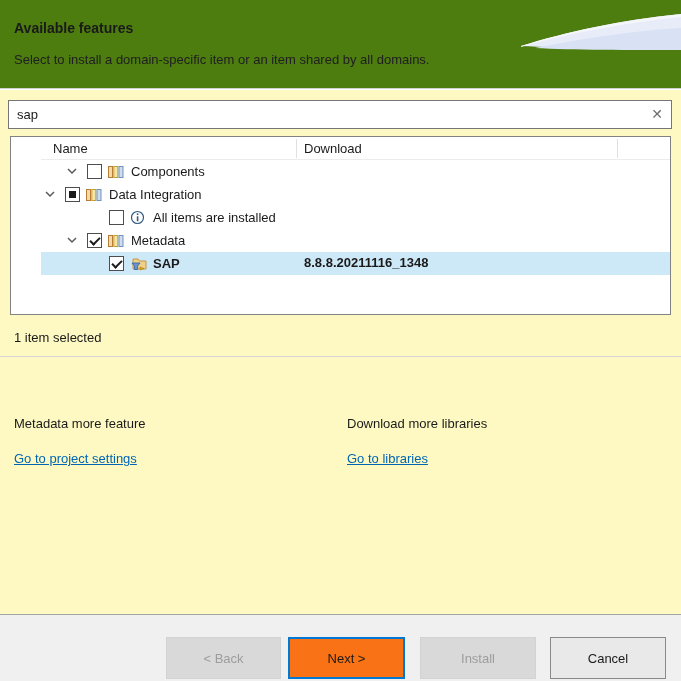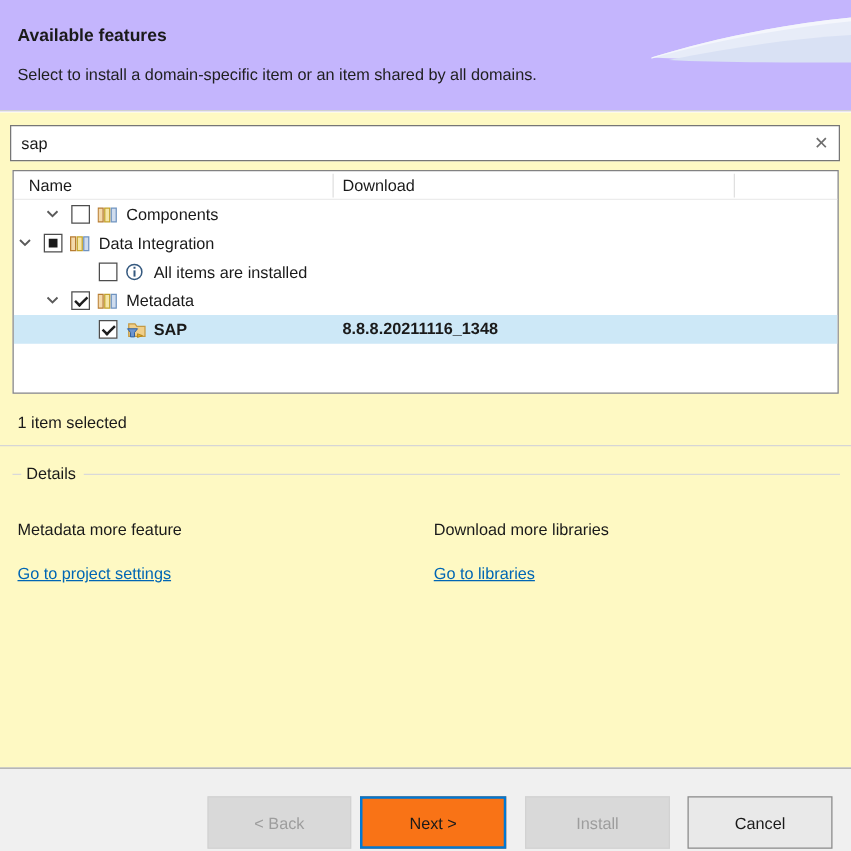--- a/index.html
+++ b/index.html
@@ -5,36 +5,36 @@
   * { margin:0; padding:0; box-sizing:border-box; }
   html,body { width:681px; height:681px; }
   body {
     font-family:"Liberation Sans", sans-serif;
     font-size:13px; color:#1a1a1a;
     position:relative; background:#ffffff; overflow:hidden;
   }
 
   
   .banner { position:absolute; left:0; top:0; width:681px; height:89px;
-            background:#c4b5fd; border-bottom:1px solid #d0d0d0; }
+            background:#4d7c0f; border-bottom:1px solid #d0d0d0; }
   .banner-title { position:absolute; left:14px; top:20px; font-size:14px; font-weight:bold; }
   .banner-sub   { position:absolute; left:14px; top:52px; font-size:13px; color:#202020; }
   .swoosh { position:absolute; right:0; top:4px; width:160px; height:48px; }
 
   
   .content { position:absolute; left:0; top:90px; width:681px; height:524px; background:#fef9c3; }
 
   .search-box { position:absolute; left:8px; top:10px; width:664px; height:29px;
                 background:#fff; border:1px solid #767676; display:flex; align-items:center; }
   .search-box input { flex:1; border:none; outline:none; font:13px "Liberation Sans",sans-serif;
                       padding:0 8px; color:#1a1a1a; background:transparent; }
   .search-clear { width:28px; text-align:center; color:#6e6e6e; font-size:14px; cursor:pointer; line-height:27px; }
 
   .tree-table { position:absolute; left:10px; top:46px; width:661px; height:179px;
-                background:#ffffff; border:1px solid #828282; overflow:hidden; }
+                background:#ffffff; border:1px solid #828282; overflow:hidden;padding-left:30px; }
   .tt-header { position:relative; height:23px; border-bottom:1px solid #ececec; }
   .tt-header .col-name    { position:absolute; left:12px;  top:4px; color:#1a1a1a; }
   .tt-header .col-version { position:absolute; left:263px; top:4px; color:#1a1a1a; }
   .tt-header .div1 { position:absolute; left:255px; top:2px; height:19px; width:1px; background:#e0e0e0; }
   .tt-header .div2 { position:absolute; left:576px; top:2px; height:19px; width:1px; background:#e0e0e0; }
 
   .row { position:relative; height:23px; display:flex; align-items:center; }
   .row.selected { background:#cde8f7; }
   .indent-0 { width:4px;  flex:none; }
   .indent-1 { width:26px; flex:none; }
@@ -192,25 +192,20 @@
       </span>
       <span class="label bold">SAP</span>
       <span class="version">8.8.8.20211116_1348</span>
     </div>
   </div>
 
   <div class="status-text">1 item selected</div>
 
   <div class="sep-line"></div>
 
-  <div class="group-row">
-    <span class="gline short"></span>
-    <span class="glabel">Details</span>
-    <span class="gline fill"></span>
-  </div>
 
   <div class="sec-label-1">Metadata more feature</div>
   <div class="sec-label-2">Download more libraries</div>
   <a class="link sec-link-1">Go to project settings</a>
   <a class="link sec-link-2">Go to libraries</a>
 </div>
 
 <div class="button-bar">
   <div class="btn btn-back disabled">&lt; Back</div>
   <div class="btn btn-next">Next &gt;</div>

